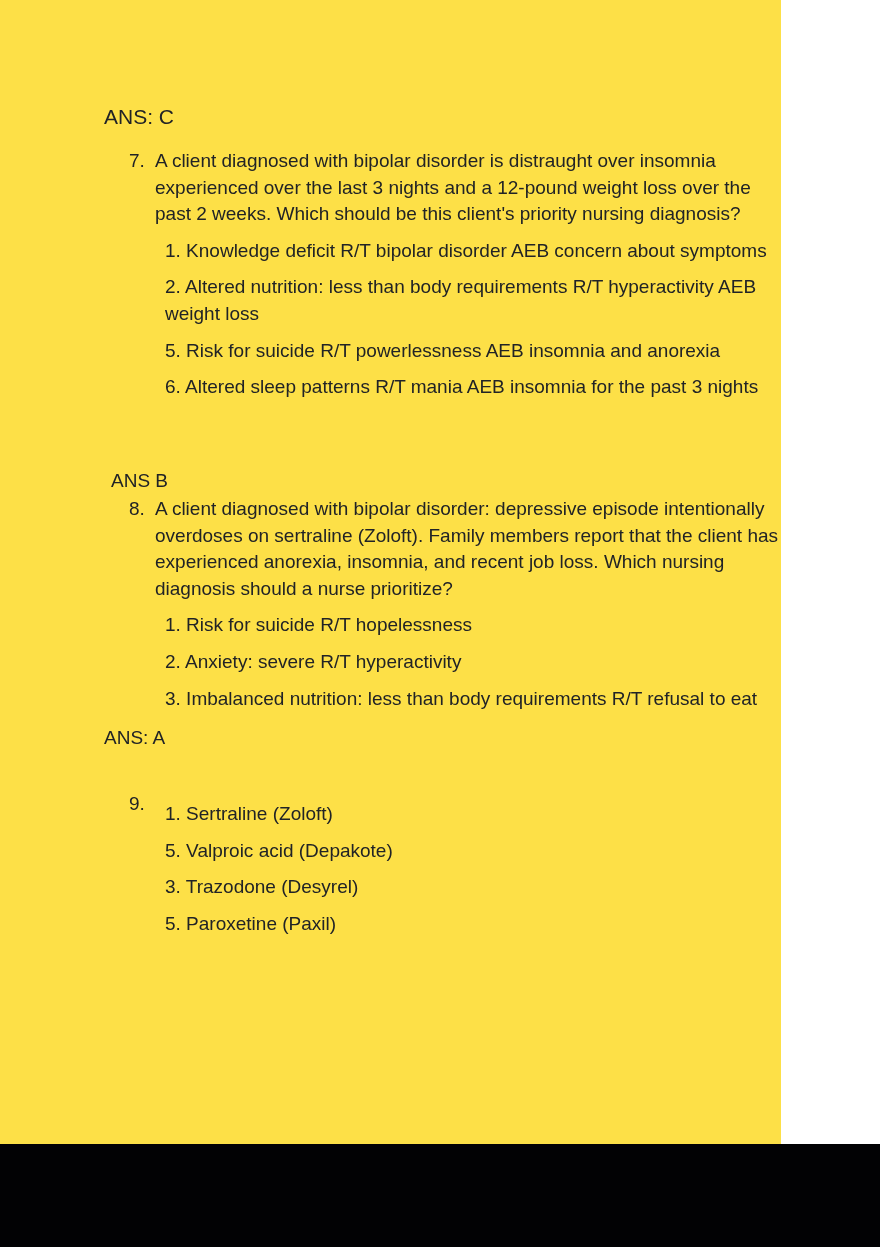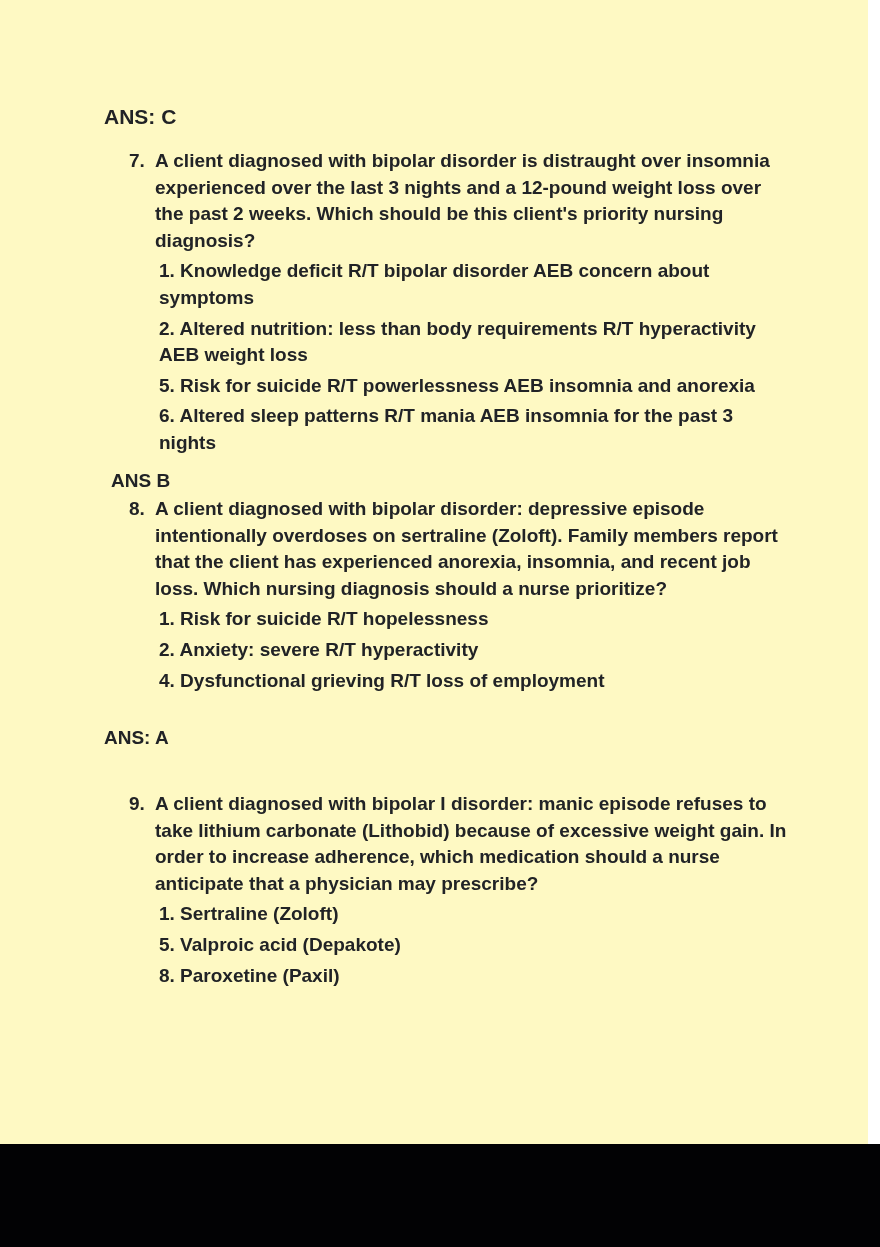--- a/index.html
+++ b/index.html
@@ -11,24 +11,23 @@
       width: 880px;
       height: 1247px;
       position: relative;
       overflow: hidden;
       font-family: "Liberation Sans", sans-serif;
       color: #212326;
     }
     .page {
       position: absolute;
       left: 0; top: 0;
-      width: 868px;
+      width: 781px;
       height: 1144px;
-      background: #fef9c3;
-      font-weight: bold;
+      background: #fde047;
     }
     .bottom-bar {
       position: absolute;
       left: 0; top: 1144px;
       width: 880px;
       height: 103px;
       background: #020204;
     }
     .ans {
       position: absolute;
@@ -53,21 +52,21 @@
       top: 0;
       width: 26px;
     }
     .q-body {
       margin-left: 26px;
     }
     .q-stem {
       margin: 0;
     }
     .opt {
-      margin: 4px;
+      margin: 10px;
     }
   </style>
 </head>
 <body>
 
 <div class="page">
 
   <div class="ans first" style="top:104px;">ANS: C</div>
 
   <div class="question" style="top:148px;">
@@ -82,31 +81,31 @@
   </div>
 
   <div class="ans" style="top:468px;margin-left:7px;">ANS B</div>
 
   <div class="question" style="top:496px;">
     <span class="q-num">8.</span>
     <div class="q-body">
       <p class="q-stem">A client diagnosed with bipolar disorder: depressive episode intentionally overdoses on sertraline (Zoloft). Family members report that the client has experienced anorexia, insomnia, and recent job loss. Which nursing diagnosis should a nurse prioritize?</p>
       <p class="opt">1. Risk for suicide R/T hopelessness</p>
       <p class="opt">2. Anxiety: severe R/T hyperactivity</p>
-      <p class="opt">4. Dysfunctional grieving R/T loss of employment</p>
+      <p class="opt">3. Imbalanced nutrition: less than body requirements R/T refusal to eat</p>
     </div>
   </div>
 
   <div class="ans" style="top:725px;">ANS: A</div>
 
   <div class="question" style="top:791px;">
     <span class="q-num">9.</span>
     <div class="q-body">
-      <p class="q-stem">A client diagnosed with bipolar I disorder: manic episode refuses to take lithium carbonate (Lithobid) because of excessive weight gain. In order to increase adherence, which medication should a nurse anticipate that a physician may prescribe?</p>
       <p class="opt">1. Sertraline (Zoloft)</p>
       <p class="opt">5. Valproic acid (Depakote)</p>
-      <p class="opt">8. Paroxetine (Paxil)</p>
+      <p class="opt">3. Trazodone (Desyrel)</p>
+      <p class="opt">5. Paroxetine (Paxil)</p>
     </div>
   </div>
 
 </div>
 
 <div class="bottom-bar"></div>
 
 </body></html>

